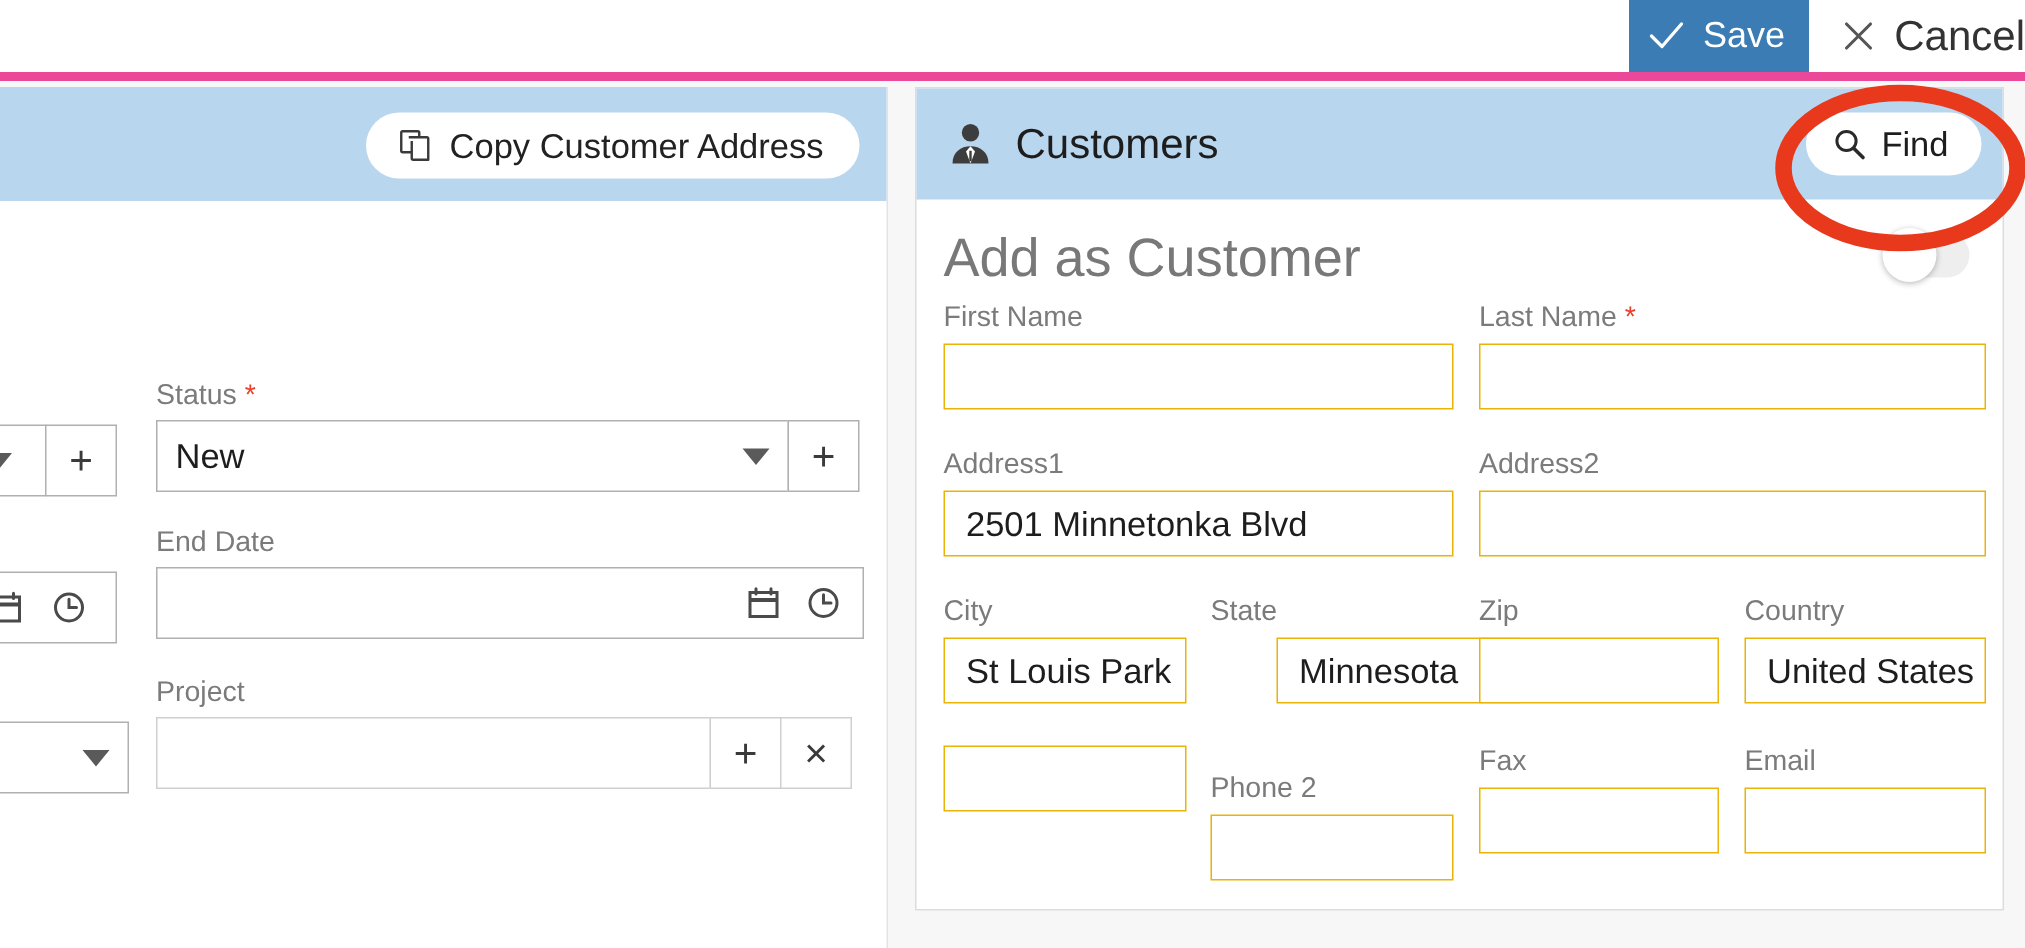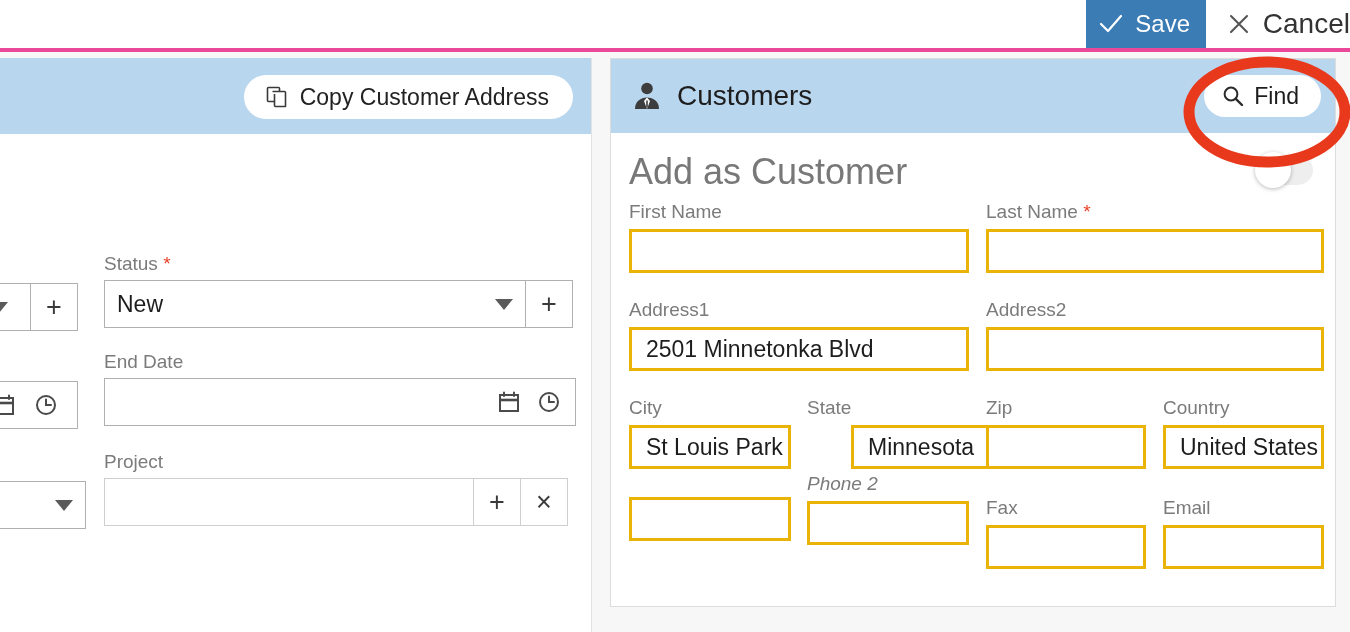--- a/index.html
+++ b/index.html
@@ -18,21 +18,21 @@
     height: 632px;
     background: #f7f7f7;
   }
 
   
   .topbar {
     position: absolute;
     left: 0; top: 0;
     width: 1350px; height: 48px;
     background: #ffffff;
-    border-bottom: 4px solid #ec4899;
+    border-bottom: 6px solid #ec4899;
   }
   .save-btn {
     position: absolute;
     right: 144px; top: 0;
     height: 48px;
     min-width: 118px;
     background: #3b7cb5;
     color: #ffffff;
     display: flex;
     align-items: center;
@@ -212,21 +212,21 @@
 
   .rfield { position: absolute; }
   .rfield-label {
     font-size: 19px;
     color: #7b7b7b;
     margin-bottom: 6px;
     display: block;
     white-space: nowrap;
   }
   .rinput {
-    border: 3px solid #eab308;
+    border: 1px solid #eab308;
     background: #ffffff;
     box-sizing: border-box;
     height: 44px;
     display: flex;
     align-items: center;
     padding: 0 14px;
     font-size: 23px;
     color: #1d1d1d;
     white-space: nowrap;
     overflow: hidden;
@@ -444,21 +444,21 @@
       <div class="rinput" style="width:161px;">
         <span>United States</span>
       </div>
     </div>
 
     <div class="rfield" style="left:18px; top:438px; width:162px;">
       <div class="rinput" style="width:162px;">
         <span></span>
       </div>
     </div>
-    <div class="rfield" style="left:196px; top:414px; width:162px;font-style:italic;">
+    <div class="rfield" style="left:196px; top:456px; width:162px;">
       <span class="rfield-label">Phone 2</span>
       <div class="rinput" style="width:162px;">
         <span></span>
       </div>
     </div>
     <div class="rfield" style="left:375px; top:438px; width:160px;">
       <span class="rfield-label">Fax</span>
       <div class="rinput" style="width:160px;">
         <span></span>
       </div>

